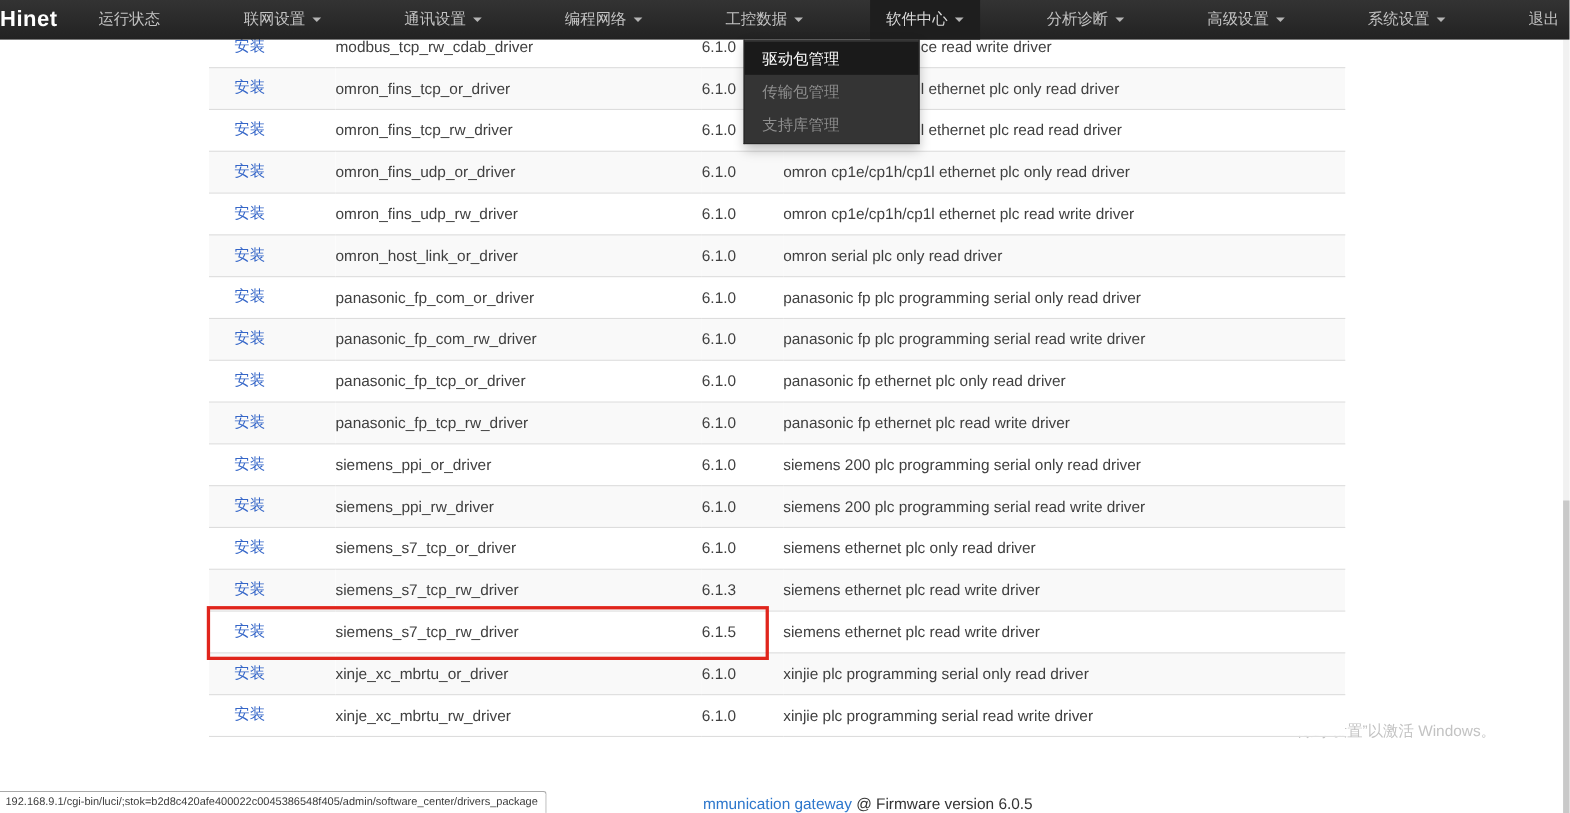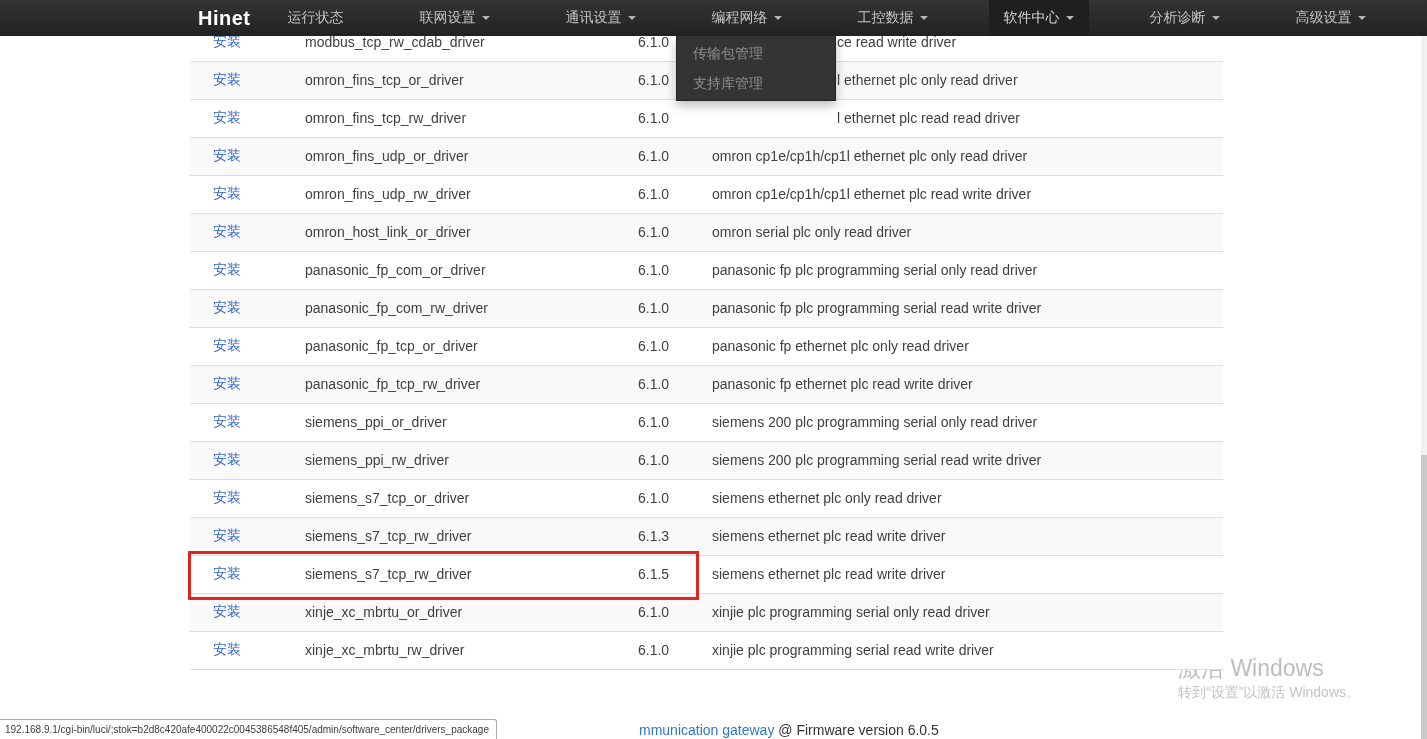--- a/index.html
+++ b/index.html
@@ -3,21 +3,21 @@
 <meta charset="utf-8">
 <style>
   * { margin:0; padding:0; box-sizing:border-box; }
   html,body { width:1427px; height:739px; overflow:hidden; background:#fff;
               font-family:"Liberation Sans", sans-serif; }
   body { position:relative; }
 
   
   .navbar { position:absolute; top:0; left:0; width:1427px; height:36px;
             background:linear-gradient(#333,#222); z-index:50;
-            display:flex; align-items:center; padding-left:198px; }
+            display:flex; align-items:center; }
   .brand { color:#fff; font-size:20px; font-weight:bold; margin-right:22px; letter-spacing:0.5px; }
   .nav-items { display:flex; height:36px;gap:46px; }
   .nav-item { display:flex; align-items:center; padding:0 15px; height:36px;
               color:#c3c3c3; font-size:14px; cursor:pointer; white-space:nowrap; }
   .nav-item.active { background:#1e1e1e; color:#d8d8d8; }
   .caret { display:inline-block; width:0; height:0; margin-left:6px;
            border-left:4px solid transparent; border-right:4px solid transparent;
            border-top:4px solid #b5b5b5; }
 
   
@@ -108,20 +108,21 @@
         <span>系统设置</span>
         <span class="caret"></span>
       </div>
       <div class="nav-item">
         <span>退出</span>
       </div>
     </div>
 </div>
 
 <div class="dropdown">
+    <div class="dropdown-item active">驱动包管理</div>
     <div class="dropdown-item">传输包管理</div>
     <div class="dropdown-item">支持库管理</div>
   </div>
 
 <table class="pkg-table">
   <tbody>
       <tr>
         <td class="c-install"><a class="install">安装</a></td>
         <td class="c-name">modbus_tcp_rw_cdab_driver</td>
         <td class="c-version">6.1.0</td>
@@ -226,19 +227,18 @@
     </tbody>
 </table>
 
 <div class="red-box"></div>
 
 <div class="footer"><a>mmunication gateway</a><span> @ Firmware version 6.0.5</span></div>
 
 <div class="status-bubble">192.168.9.1/cgi-bin/luci/;stok=b2d8c420afe400022c0045386548f405/admin/software_center/drivers_package</div>
 
 <div class="watermark">
-  <div class="wm1">激活 Windows</div>
   <div class="wm2">转到“设置”以激活 Windows。</div>
 </div>
 
 <div class="scroll-track">
   <div class="scroll-thumb"></div>
 </div>
 
 </body></html>

